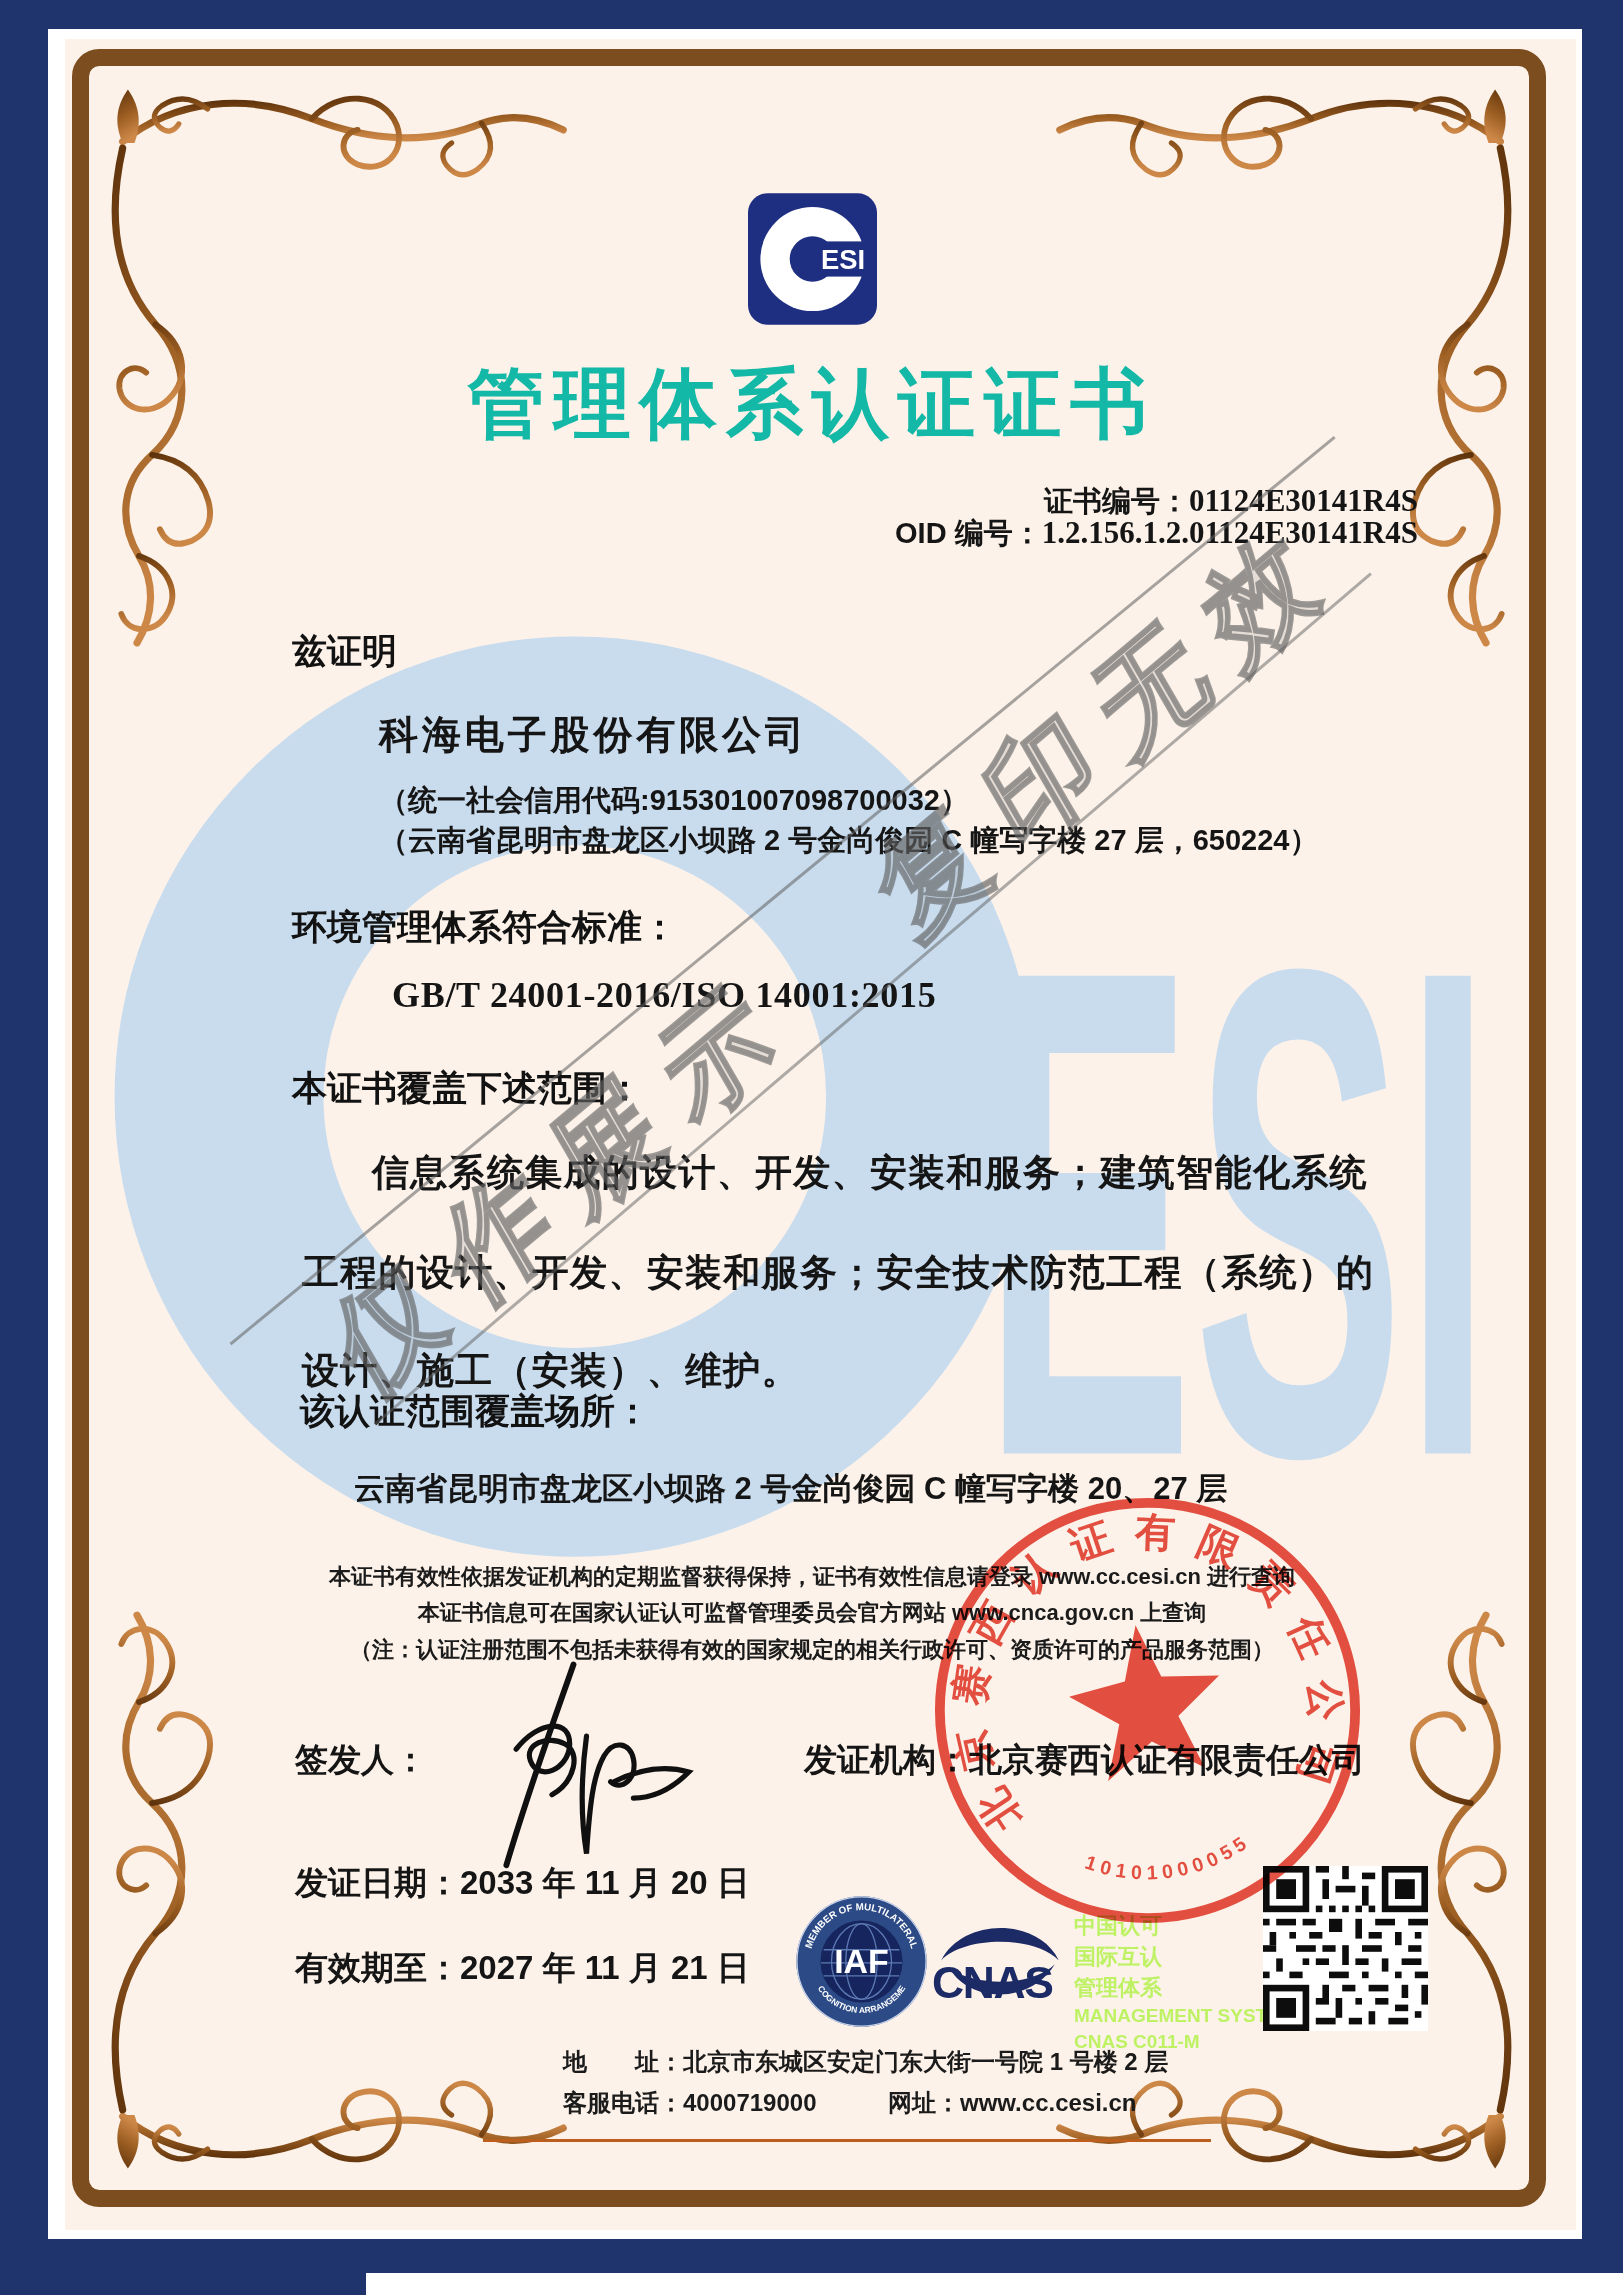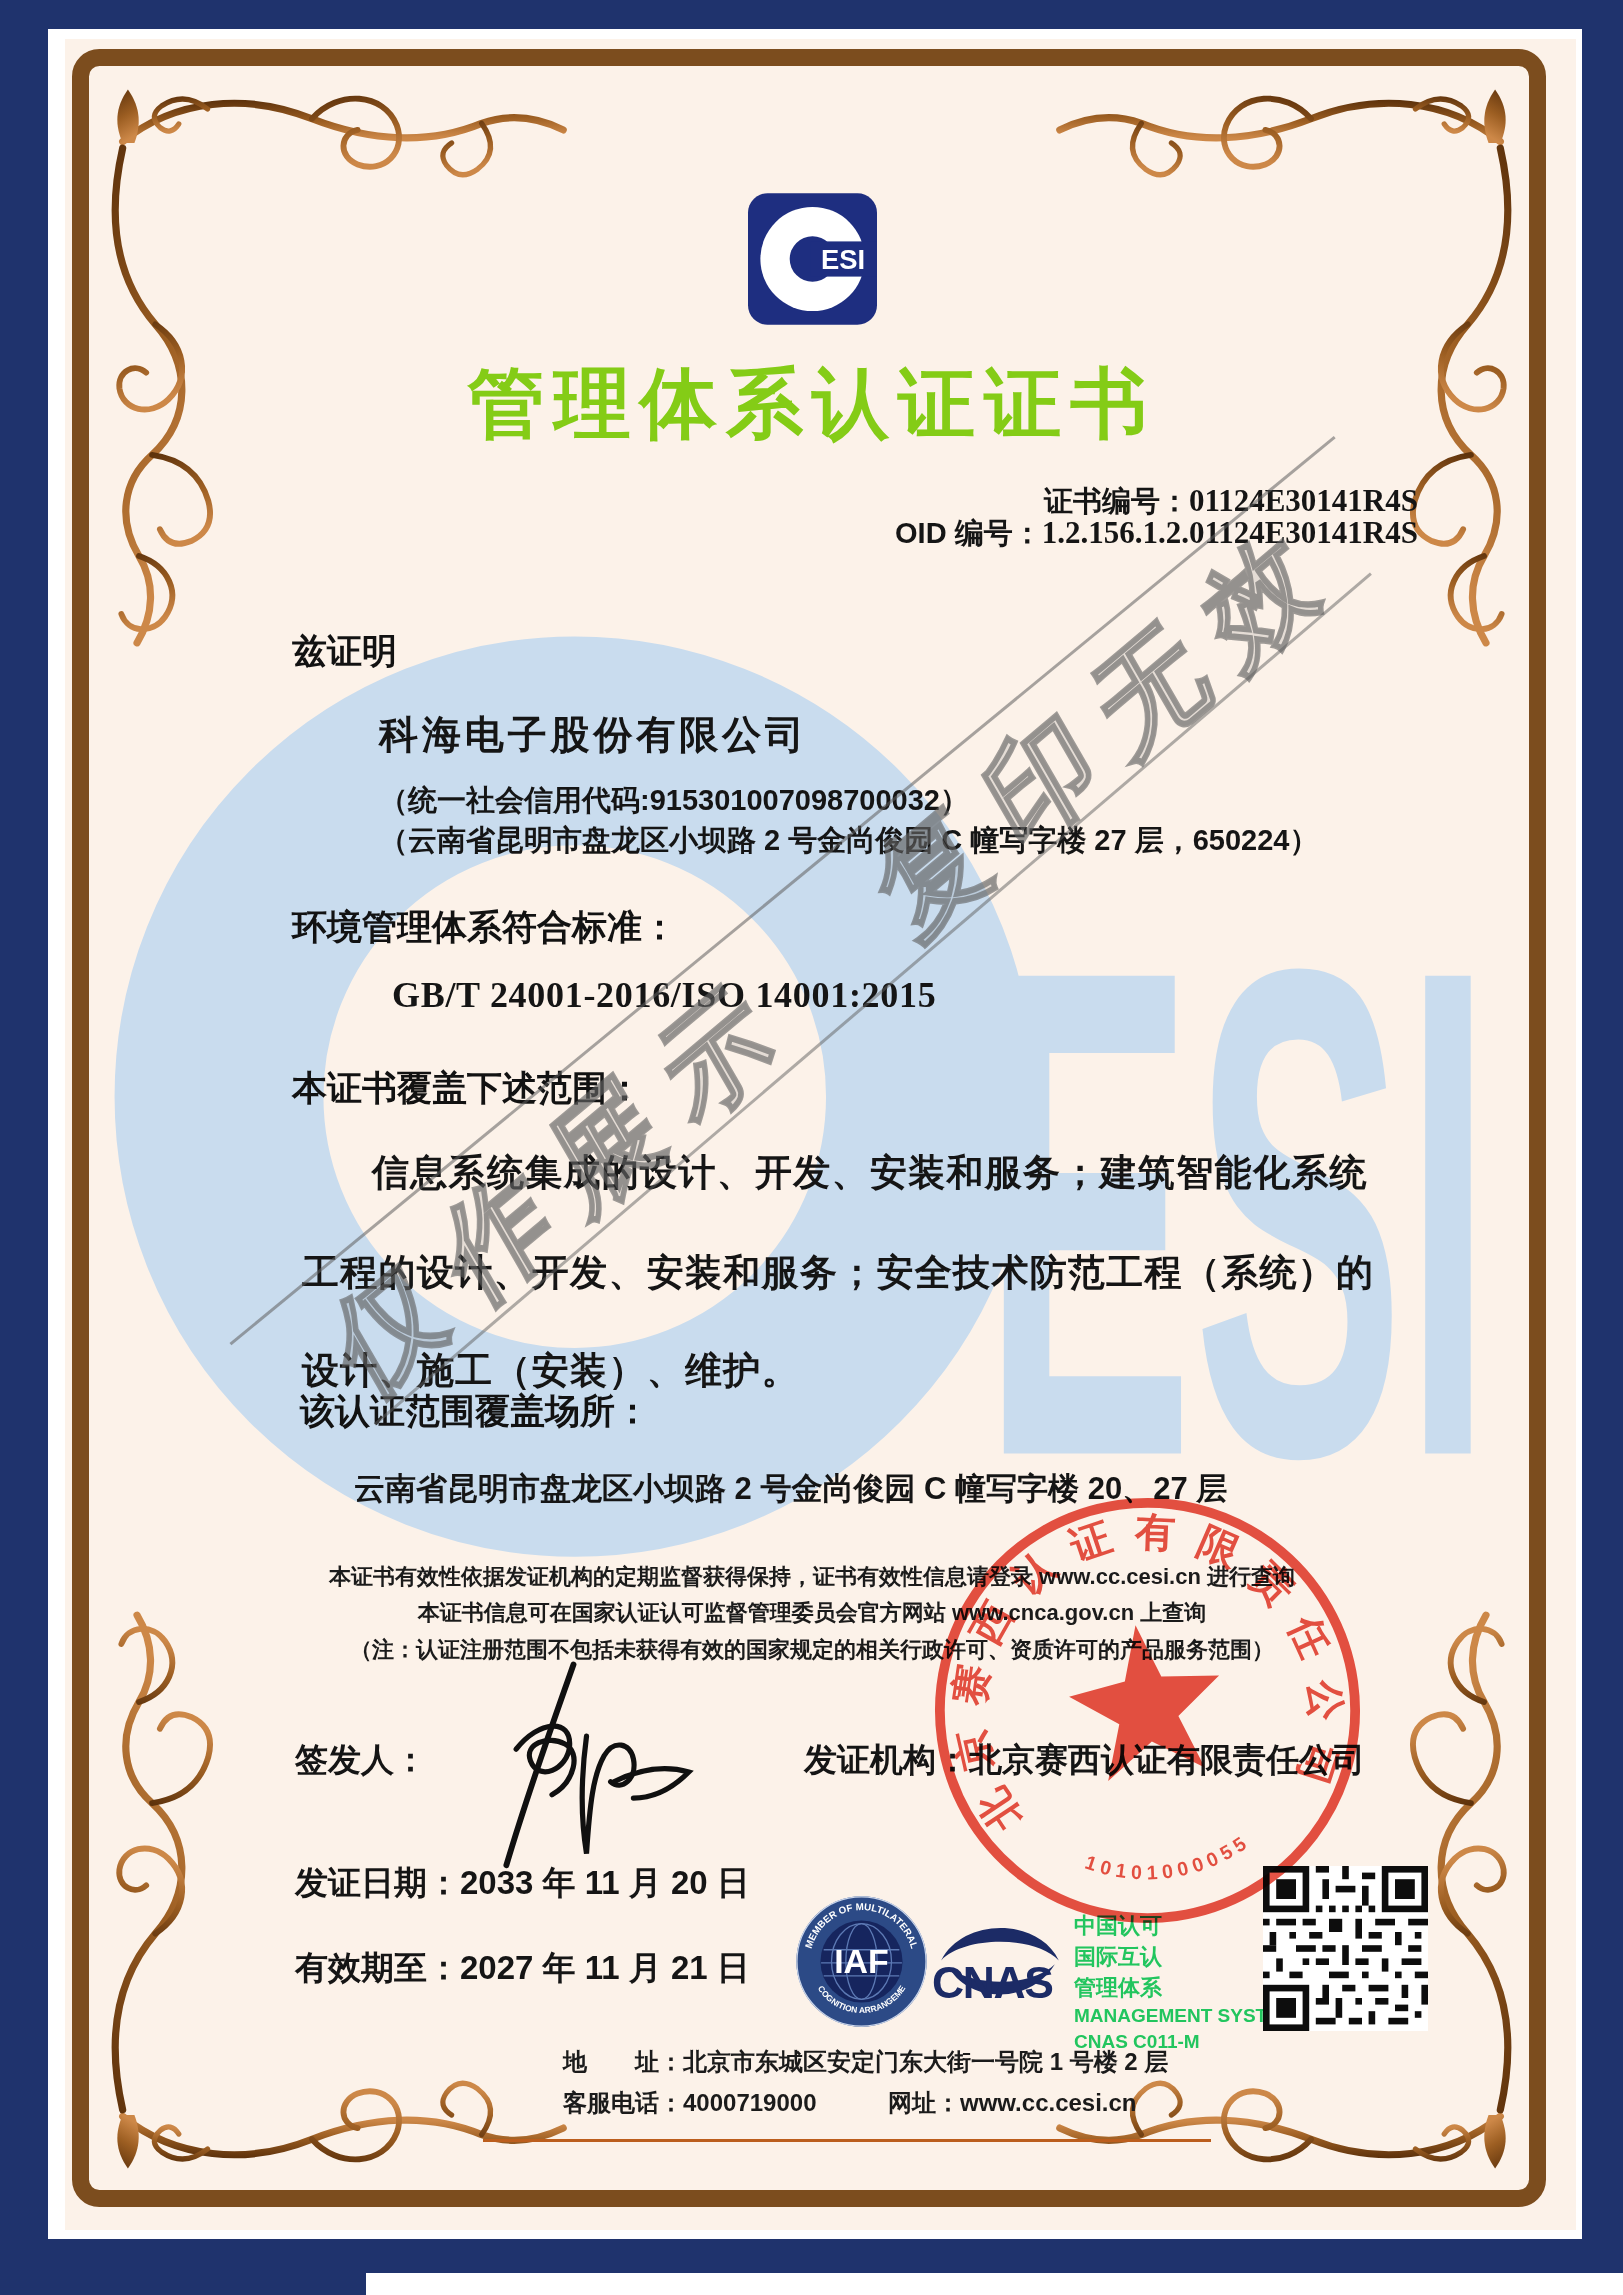--- a/index.html
+++ b/index.html
@@ -8,36 +8,36 @@
   .paper{position:absolute;left:48px;top:29px;width:1534px;height:2210px;background:#ffffff;}
   .paper-inner{position:absolute;left:17px;top:10.4px;right:6.5px;bottom:9.1px;background:#fcf2e9;}
   .frame{position:absolute;left:72px;top:49px;width:1474px;height:2158px;
          border:17px solid #7c4d1e;border-radius:27.4px;box-sizing:border-box;}
   .photo-strip{position:absolute;left:366px;top:2273px;right:0;height:22px;background:#ffffff;}
 
   svg{overflow:visible}
 
   
   .title{position:absolute;left:0;top:353px;width:100%;text-align:center;
-         font-size:77px;font-weight:900;letter-spacing:9.1px;color:#84cc16;}
+         font-size:77px;font-weight:900;letter-spacing:9.1px;color:#14b8a6;}
   .certnos{position:absolute;right:206px;top:488px;text-align:right;line-height:25px;}
   .certnos .lab{font-weight:900;font-size:29px;}
   .certnos .val{font-family:"Liberation Serif","DejaVu Serif",serif;font-weight:700;font-size:31px;}
   .h-label{position:absolute;font-size:35px;font-weight:900;color:#121212;}
   .company{position:absolute;left:379px;top:708px;font-size:39px;font-weight:900;letter-spacing:3.9px;}
   .subline{position:absolute;left:379px;font-size:29px;font-weight:700;}
   .std-val{position:absolute;left:392px;top:974px;font-size:36px;font-weight:600;
            font-family:"Liberation Serif","DejaVu Serif",serif;letter-spacing:0.7px;}
   .scope-line{position:absolute;font-size:37px;font-weight:900;letter-spacing:1.3px;white-space:nowrap;}
   .sites-val{position:absolute;left:354px;top:1468px;font-size:31px;font-weight:700;}
   .note{position:absolute;left:0;width:100%;text-align:center;font-size:22px;font-weight:700;color:#1b1b1b;}
   .sign-label{position:absolute;left:295px;top:1738px;font-size:33px;font-weight:900;}
   .issuer-line{position:absolute;left:804px;top:1738px;font-size:33px;font-weight:900;}
   .date-line{position:absolute;left:295px;font-size:33px;font-weight:900;}
-  .accred{position:absolute;left:1074px;top:1910px;line-height:31px;font-weight:900;font-size:22px;color:#22c55e;}
+  .accred{position:absolute;left:1074px;top:1910px;line-height:31px;font-weight:900;font-size:22px;color:#bef264;}
   .accred .en{font-size:19px;line-height:26px;}
   .footer-line{position:absolute;font-size:24px;font-weight:700;color:#1b1b1b;}
   .divider{position:absolute;left:483px;top:2139px;width:728px;height:3.3px;background:#bc5e1d;}
 
   
   .wm-cesi{position:absolute;left:0;top:0;pointer-events:none;}
   .wm-diag{position:absolute;left:85px;top:868px;width:1489px;height:157px;
            transform:rotate(-40deg);transform-origin:center;pointer-events:none;}
   .wm-diag .t{position:absolute;left:0;top:13px;width:100%;text-align:center;
            font-size:112px;font-weight:900;letter-spacing:30px;transform:skewX(-10deg);

